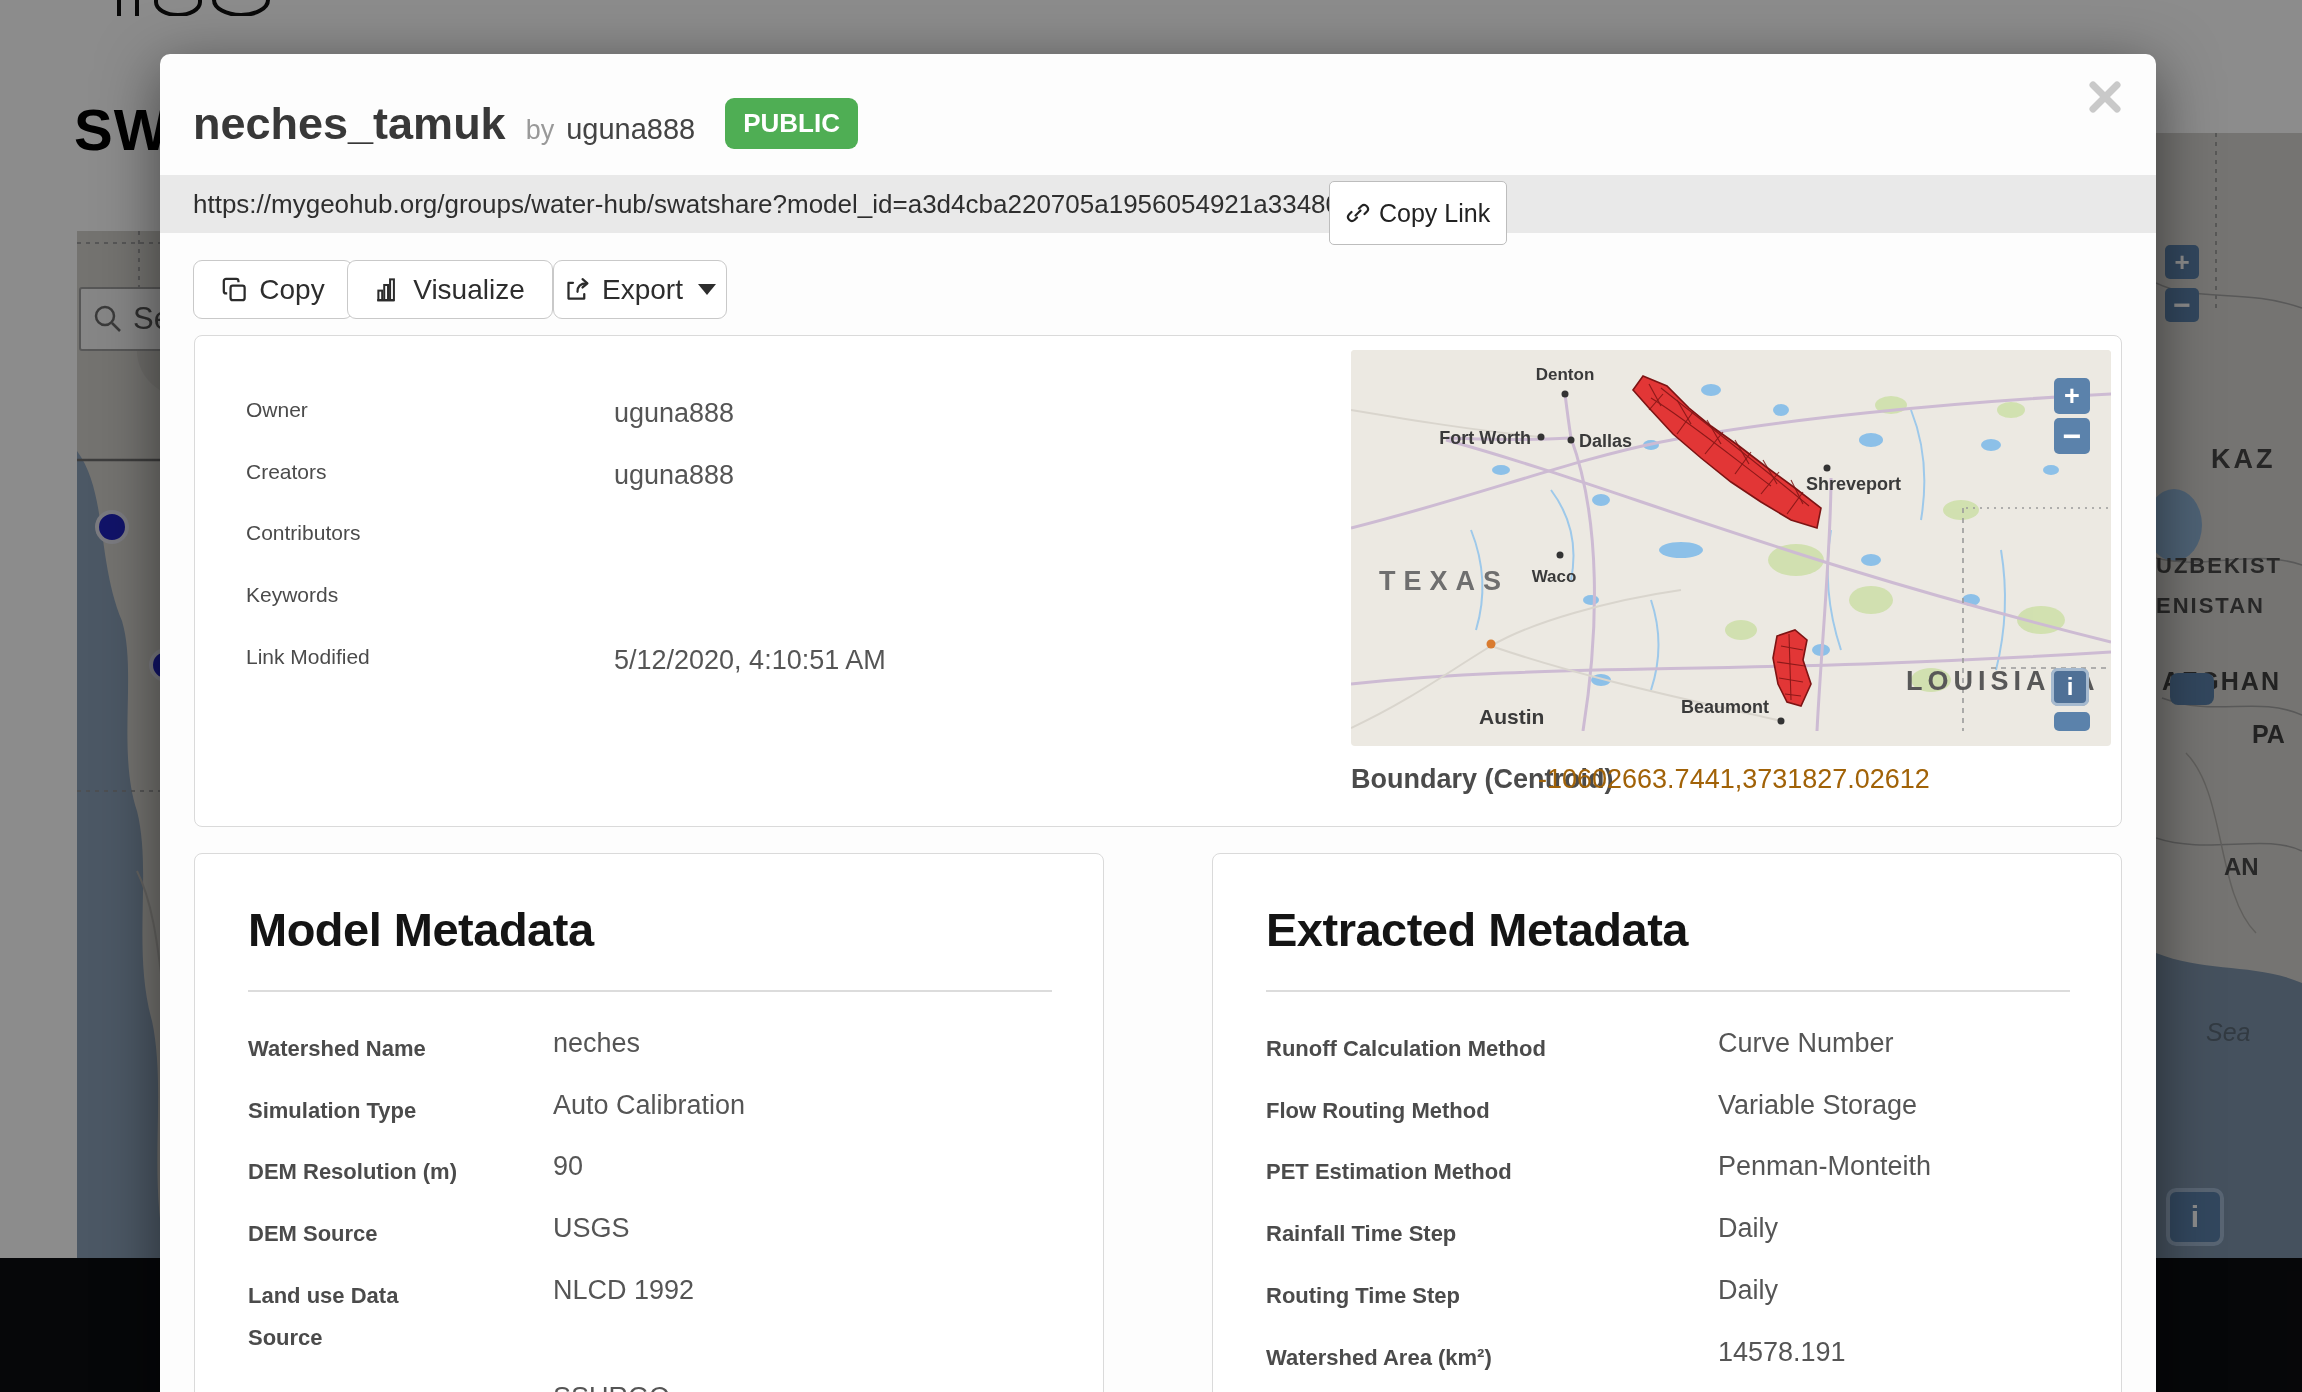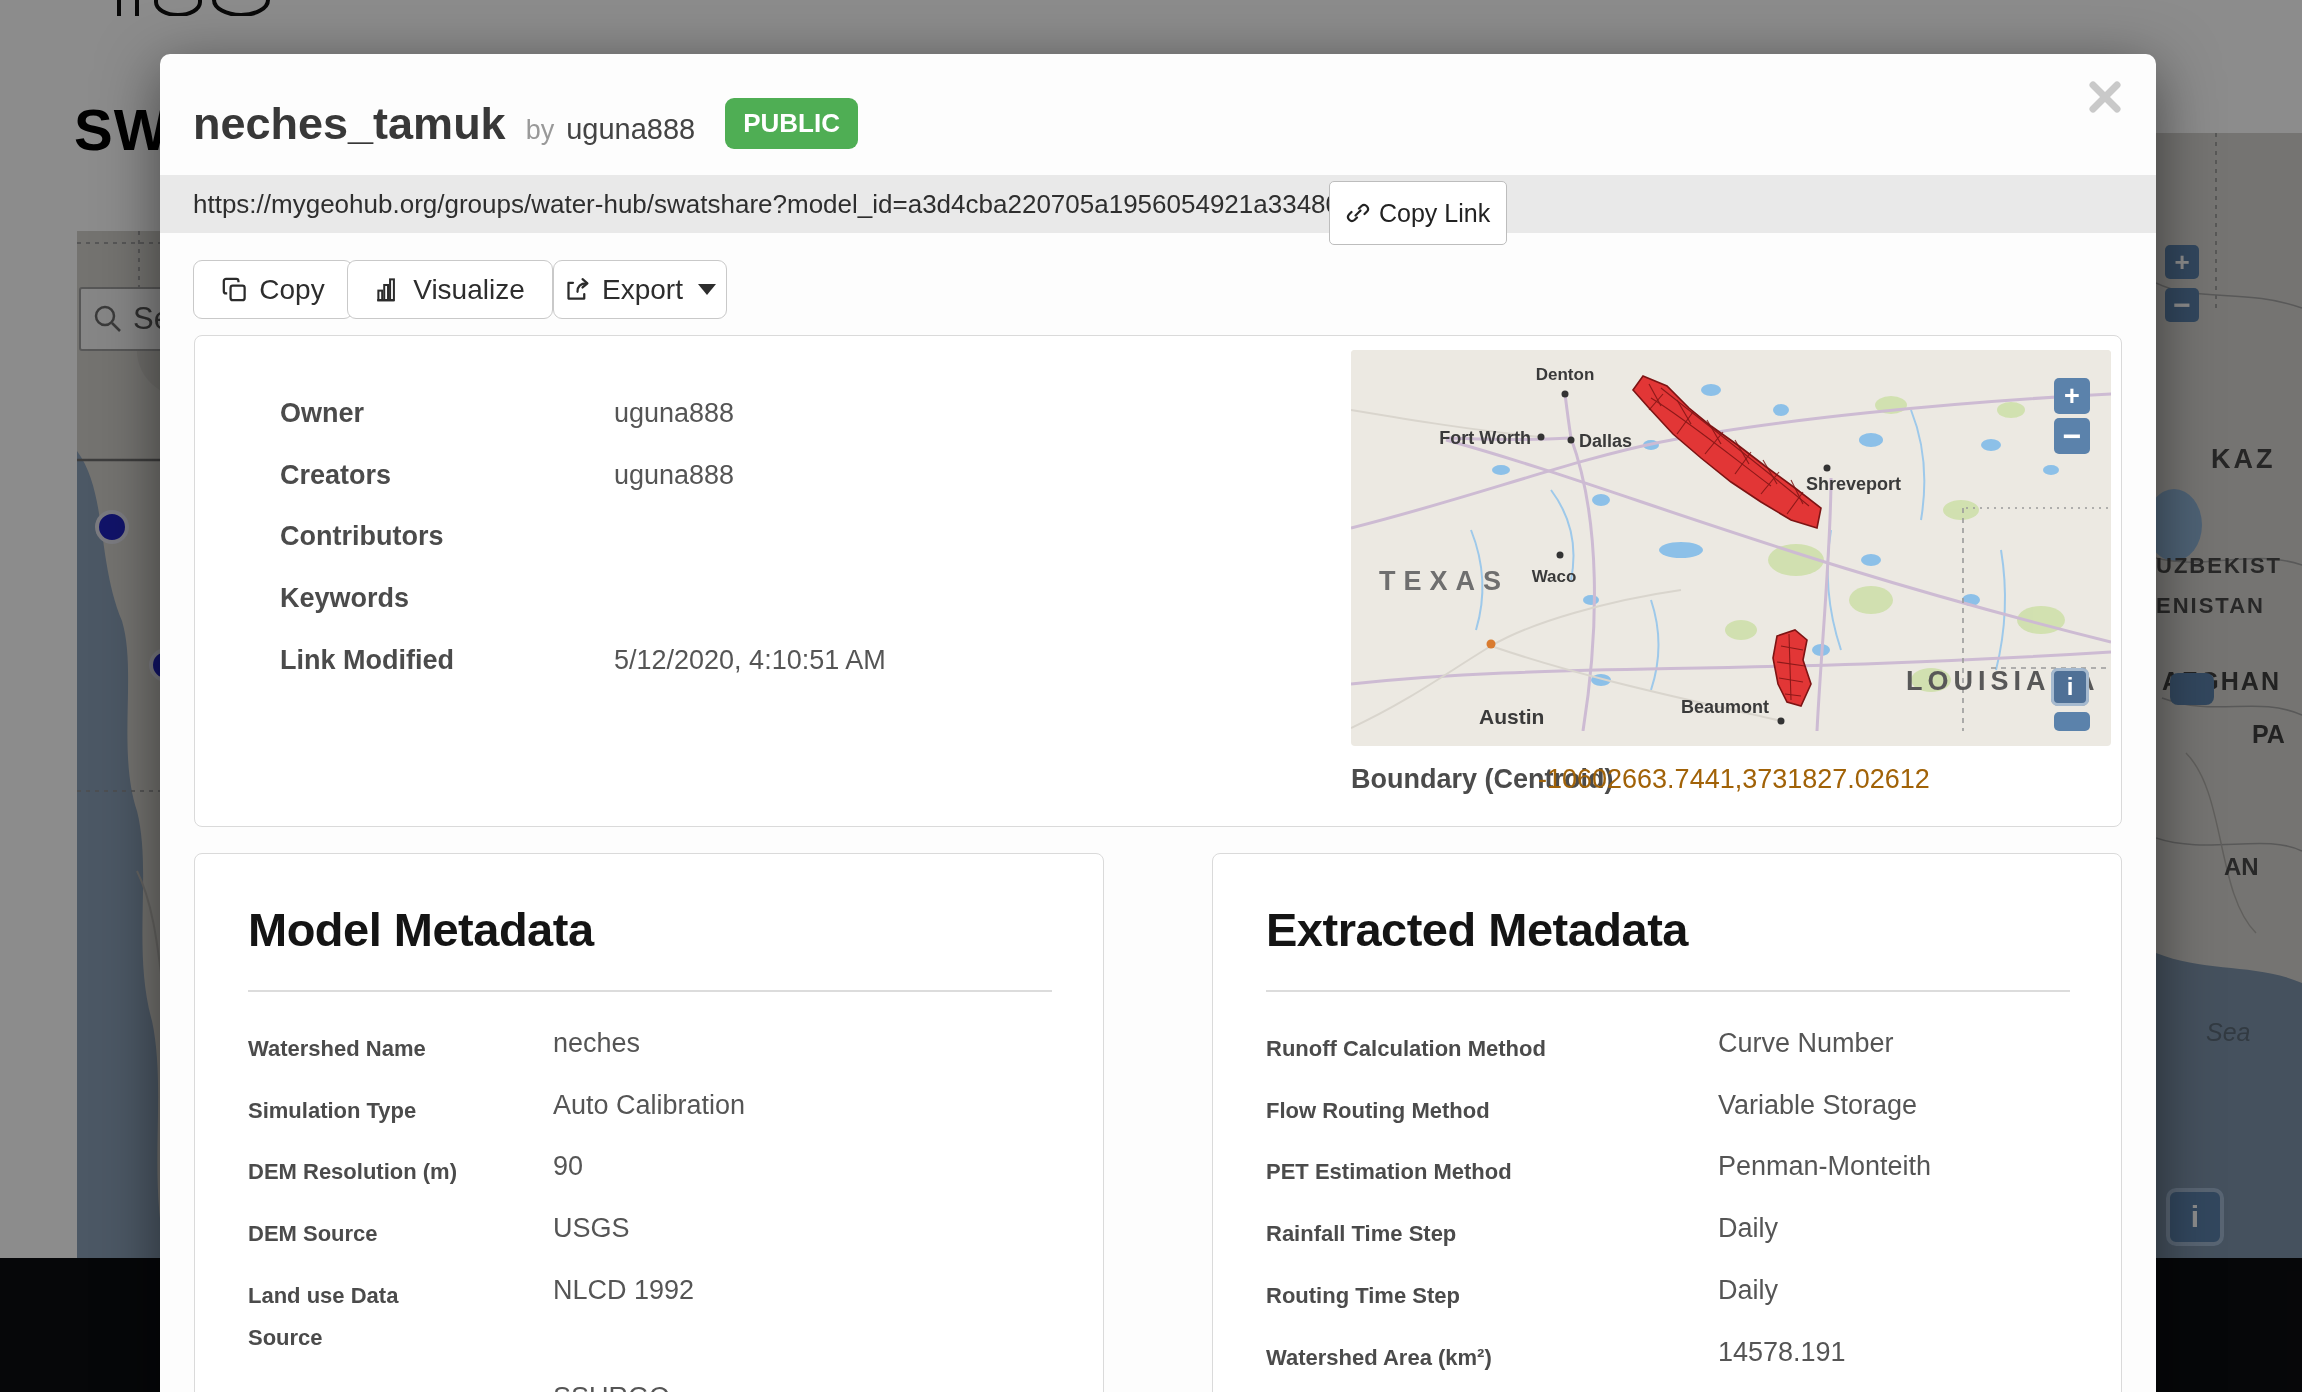--- a/index.html
+++ b/index.html
@@ -33,21 +33,21 @@
   .badge{margin-left:30px;background:#4fae54;color:#fff;font-size:26px;font-weight:bold;
     padding:10px 18px;border-radius:9px;position:relative;top:-7px;}
   .url-bar{left:0;top:121px;width:1996px;height:58px;background:#e9e9e9;}
   .url-text{position:absolute;left:33px;top:14px;font-size:26px;color:#2e2e2e;white-space:nowrap;}
   .copy-link-btn{position:absolute;left:1169px;top:6px;height:64px;padding:0 16px;background:#fff;
     border:1px solid #bdbdbd;border-radius:5px;display:flex;align-items:center;gap:9px;font-size:25px;color:#222;box-sizing:border-box;}
   .toolbar-btn{position:absolute;top:206px;height:59px;background:#fff;border:1px solid #c9c9c9;border-radius:9px;
     display:flex;align-items:center;justify-content:center;gap:11px;font-size:28px;color:#2d2d2d;box-sizing:border-box;}
   .card{background:#fff;border:1px solid #dadada;border-radius:8px;box-sizing:border-box;}
   .ov-card{left:34px;top:281px;width:1928px;height:492px;}
-  .ov-row-label{position:absolute;left:51px;font-size:27px;font-weight:bold;color:#4b4b4b;margin-left:34px;}
+  .ov-row-label{position:absolute;left:51px;font-size:21px;font-weight:normal;color:#4b4b4b;}
   .ov-row-value{position:absolute;left:419px;font-size:27px;color:#555;}
   .minimap{position:absolute;left:1156px;top:14px;width:760px;height:396px;border-radius:4px;overflow:hidden;background:#ece9e2;}
   .mm-btn{position:absolute;width:36px;height:36px;font-size:27px;}
   .boundary-label{position:absolute;left:1156px;top:428px;font-size:27px;font-weight:bold;color:#4b4b4b;}
   .boundary-value{position:absolute;left:1343px;top:428px;font-size:27px;color:#a16207;}
   .meta-card{top:799px;width:910px;height:621px;}
   .meta-heading{position:absolute;left:53px;top:48px;font-size:47px;font-weight:bold;color:#141414;letter-spacing:-0.5px;}
   .meta-hr{position:absolute;left:53px;top:136px;width:804px;height:2px;background:#dcdcdc;}
   .m-label{position:absolute;left:53px;font-size:22px;font-weight:bold;color:#4b4b4b;line-height:42px;}
   .m-value{position:absolute;font-size:27px;color:#555;}

